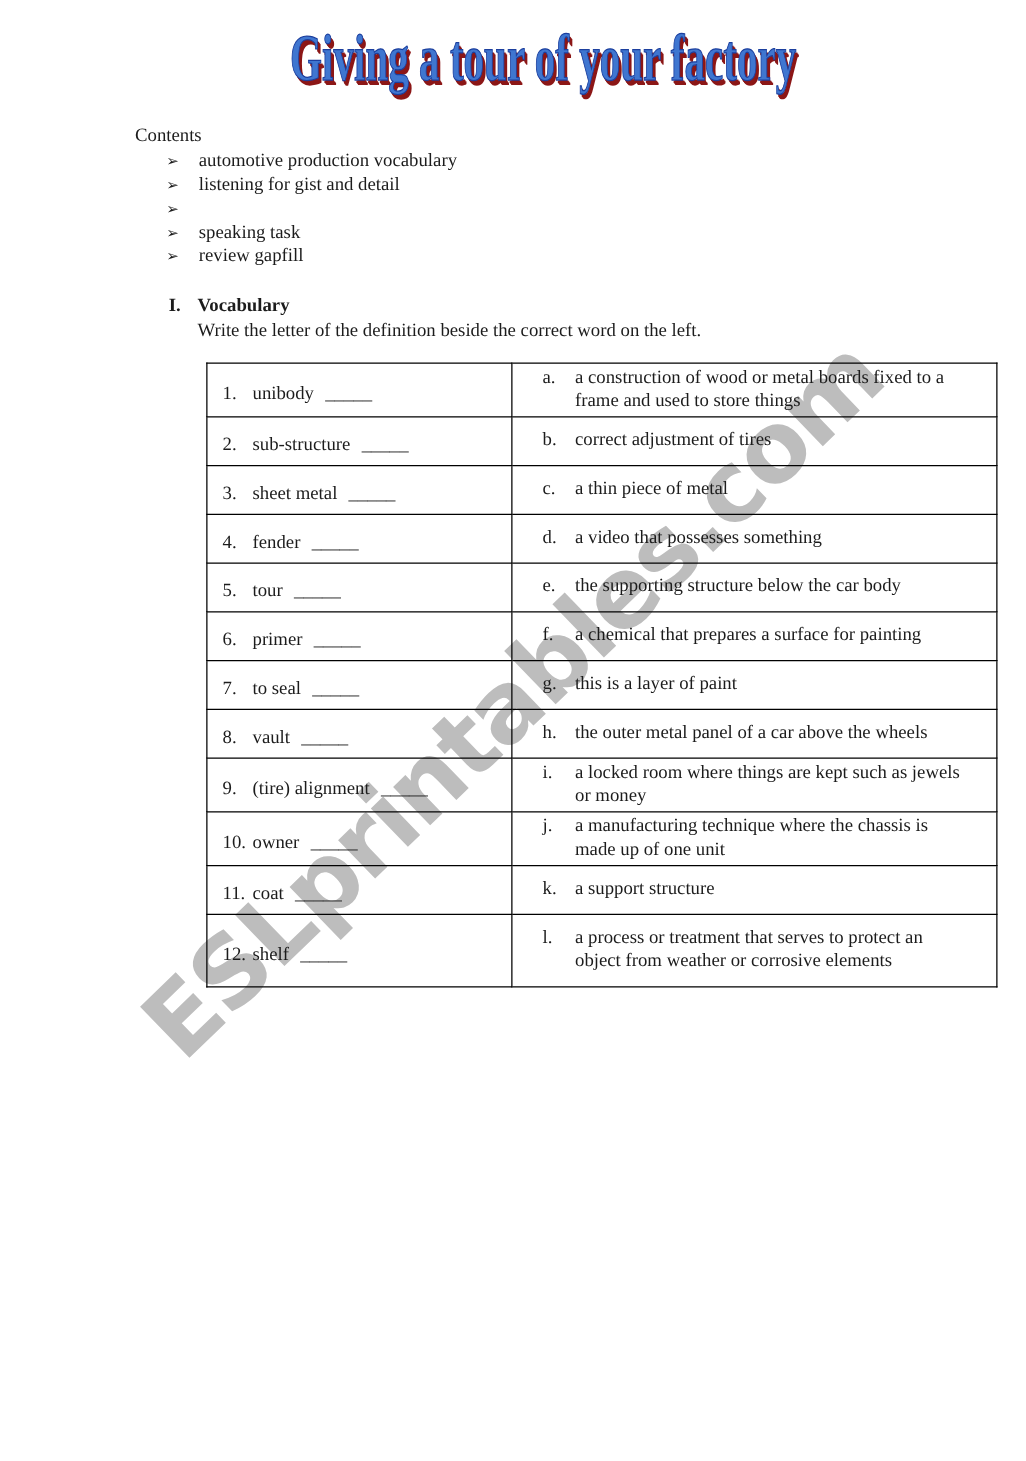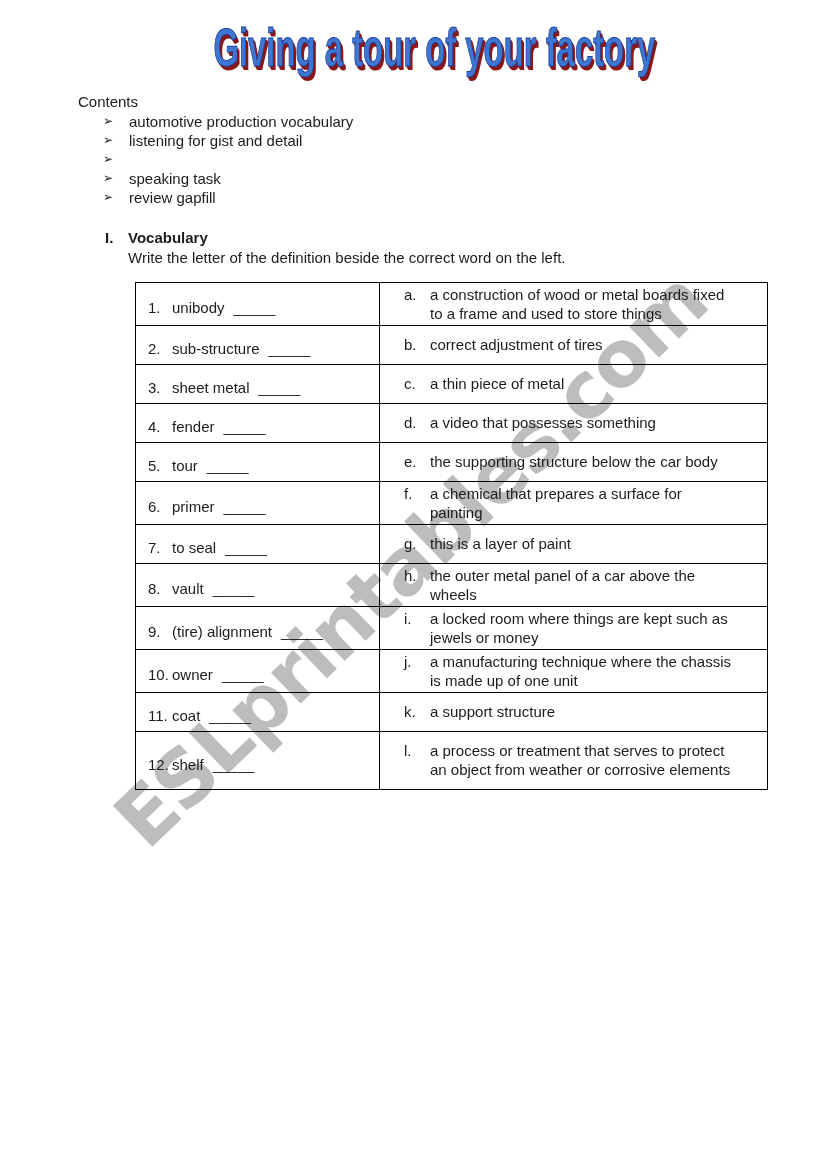--- a/index.html
+++ b/index.html
@@ -27,35 +27,35 @@
     font-weight:bold;
     font-size:78px;
     letter-spacing:-2px;
     color:var(--wm-color);
     transform:rotate(-44deg);
     transform-origin:center center;
     white-space:nowrap;
     z-index:0;
     user-select:none;
   }
-  .content{position:relative;z-index:1;padding:6px 66px 0 78px;}
+  .content{position:relative;z-index:1;padding:6px 66px 0 108px;font-family:Liberation Serif, serif;}
   .title{
     width:max-content;
     margin:14px auto 0;
     line-height:1.05;
     font-weight:bold;
     font-size:53px;
     color:var(--title-fill);
     -webkit-text-stroke:1px var(--title-outline);
     text-shadow:2px 2px 0 var(--title-shadow),3px 3px 0 var(--title-shadow),4px 4px 0 var(--title-shadow);
     transform:scaleX(0.62);
     transform-origin:center top;
     white-space:nowrap;
   }
-  .contents-label{margin-top:16px;line-height:19px;}
+  .contents-label{margin-top:24px;line-height:19px;}
   .contents-list{list-style:none;margin:1px 0 0 0;padding:0;}
   .contents-list li{display:flex;margin-left:25px;line-height:19px;}
   .bullet{width:26px;flex:none;font-size:12px;line-height:19px;}
   .intro{margin:47px 0 0 0;width:674px;line-height:20.5px;}
   .intro b{font-weight:bold;}
   .section-heading{margin:21px 0 0 27px;font-weight:bold;line-height:19px;}
   .numeral{display:inline-block;width:23px;}
   .instruction{margin:1px 0 0 50px;line-height:19px;}
   table.match-table{
     border-collapse:collapse;

